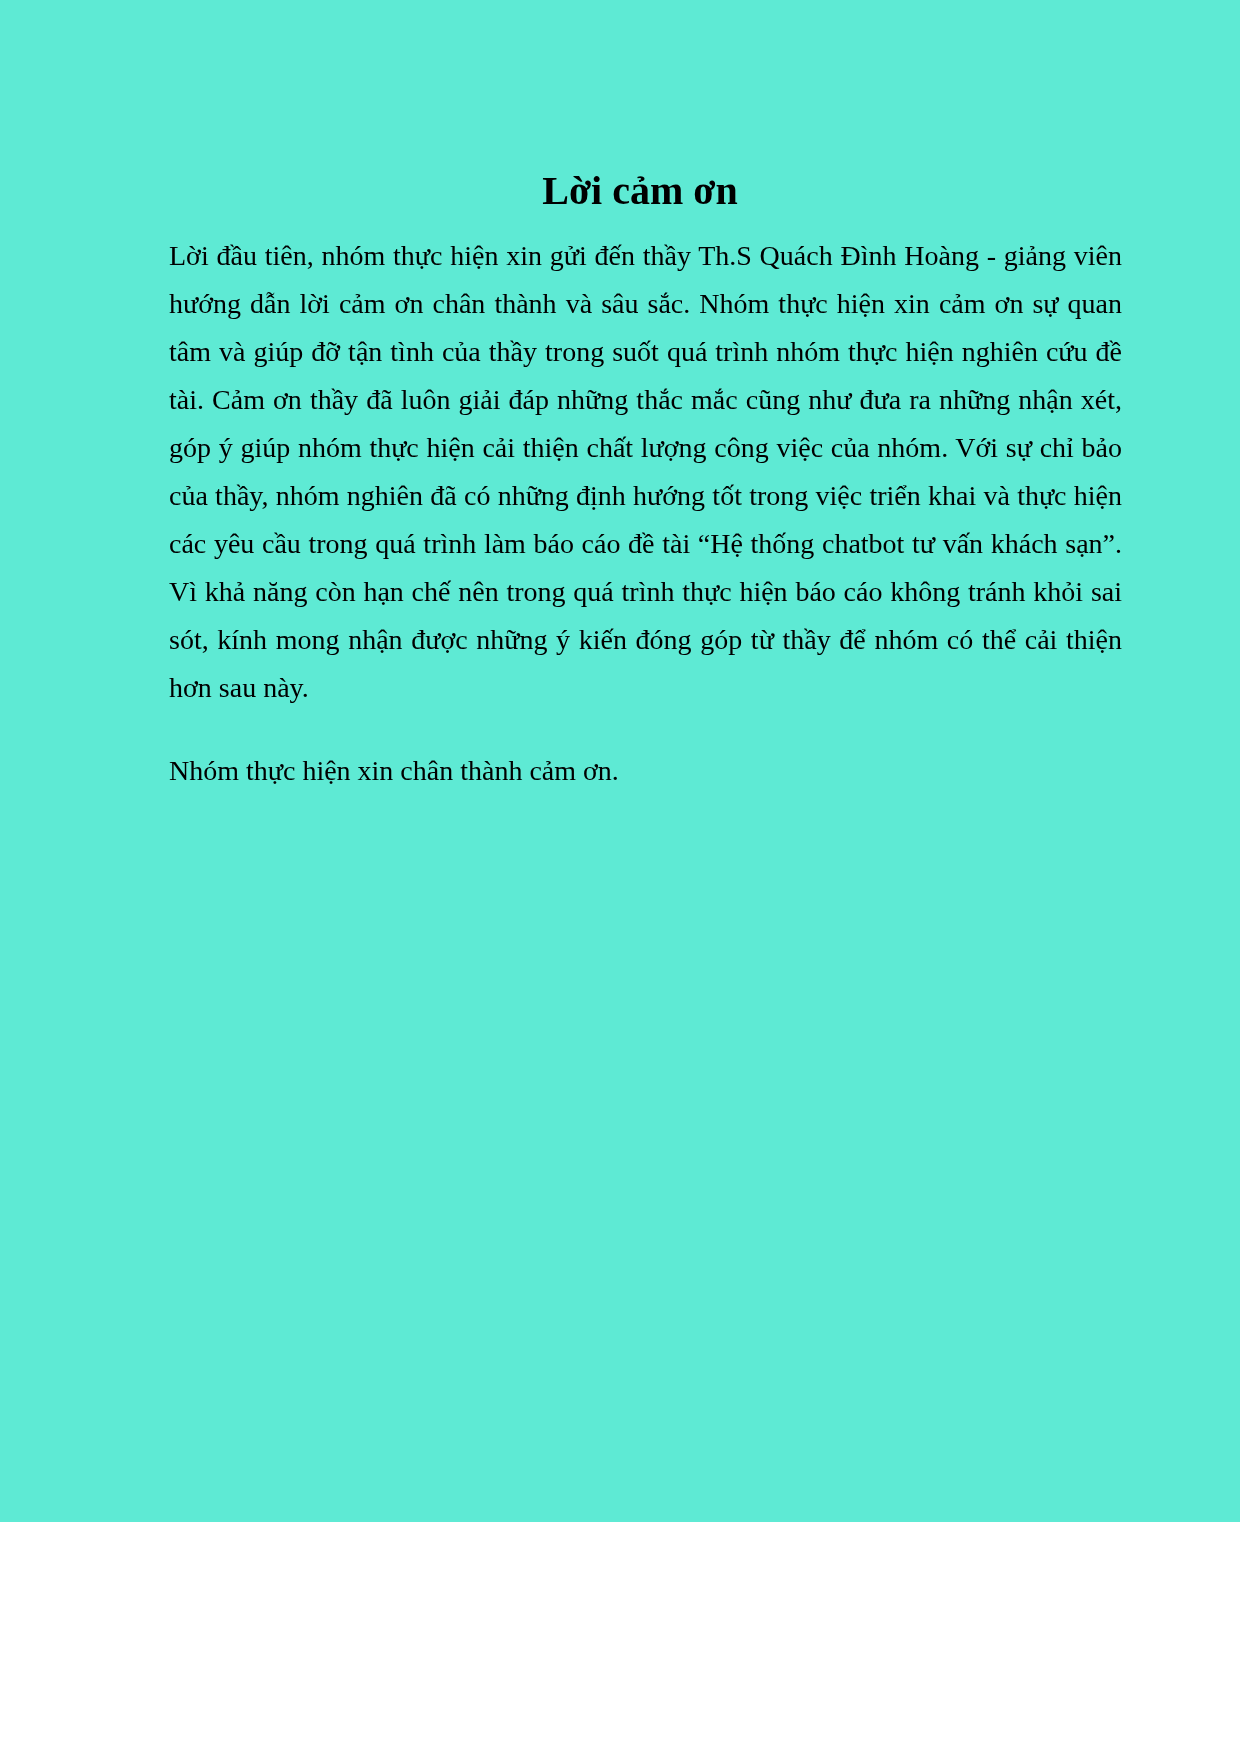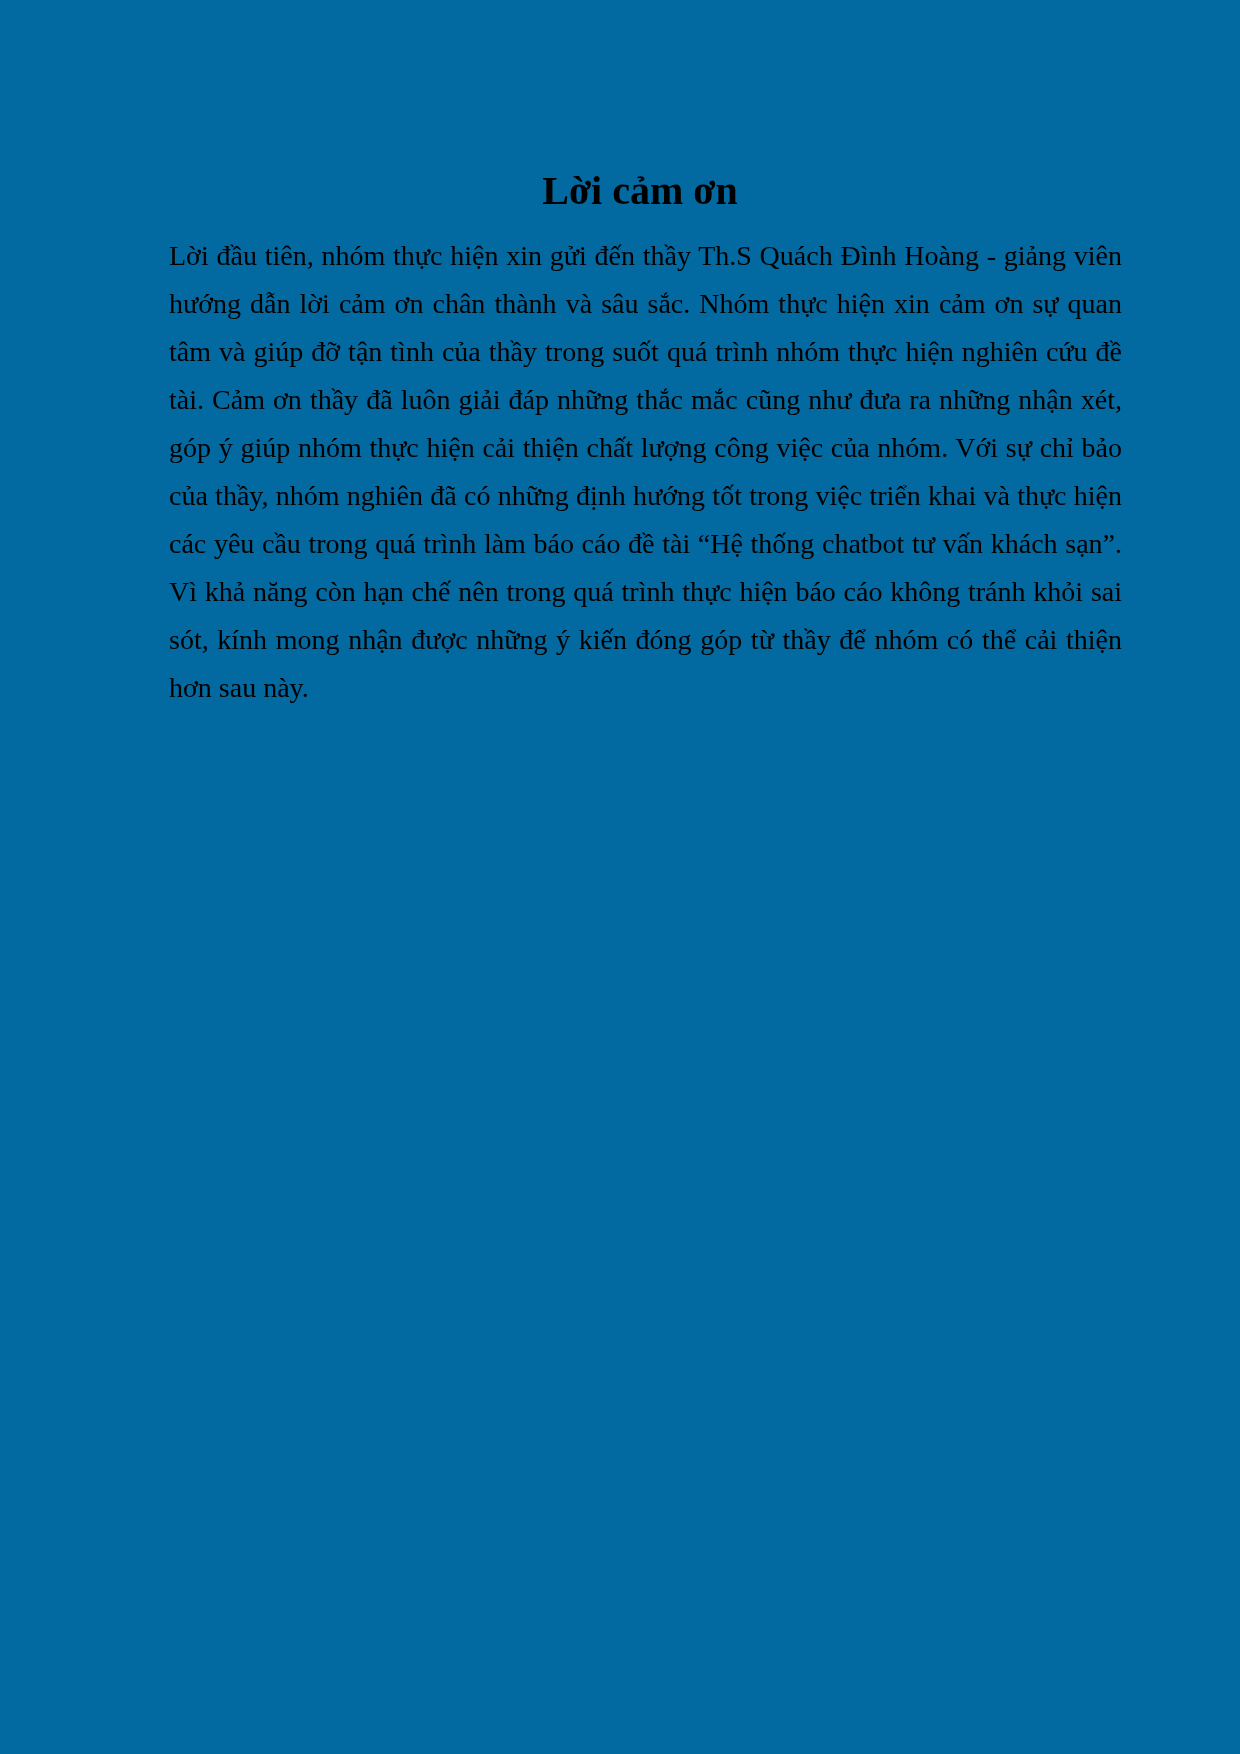--- a/index.html
+++ b/index.html
@@ -3,22 +3,22 @@
   <meta charset="utf-8">
   <style>
     html, body {
       margin: 0;
       padding: 0;
       background: #ffffff;
     }
     .page {
       position: relative;
       width: 1240px;
-      height: 1754px;
-      background: #0369a1;
+      height: 1522px;
+      background: #5eead4;
       overflow: hidden;
       font-family: "Liberation Serif", serif;
       color: #000000;
     }
     .content {
       position: absolute;
       left: 158px;
       top: 165px;
       width: 964px;
     }
@@ -42,14 +42,15 @@
       text-align: left;
     }
   </style>
 </head>
 <body>
 
 <div class="page">
   <div class="content">
     <h1 class="doc-title">Lời cảm ơn</h1>
     <p class="para">Lời đầu tiên, nhóm thực hiện xin gửi đến thầy Th.S Quách Đình Hoàng - giảng viên hướng dẫn lời cảm ơn chân thành và sâu sắc. Nhóm thực hiện xin cảm ơn sự quan tâm và giúp đỡ tận tình của thầy trong suốt quá trình nhóm thực hiện nghiên cứu đề tài. Cảm ơn thầy đã luôn giải đáp những thắc mắc cũng như đưa ra những nhận xét, góp ý giúp nhóm thực hiện cải thiện chất lượng công việc của nhóm. Với sự chỉ bảo của thầy, nhóm nghiên đã có những định hướng tốt trong việc triển khai và thực hiện các yêu cầu trong quá trình làm báo cáo đề tài “Hệ thống chatbot tư vấn khách sạn”. Vì khả năng còn hạn chế nên trong quá trình thực hiện báo cáo không tránh khỏi sai sót, kính mong nhận được những ý kiến đóng góp từ thầy để nhóm có thể cải thiện hơn sau này.</p>
+    <p class="para para-closing">Nhóm thực hiện xin chân thành cảm ơn.</p>
   </div>
 </div>
 
 </body></html>

